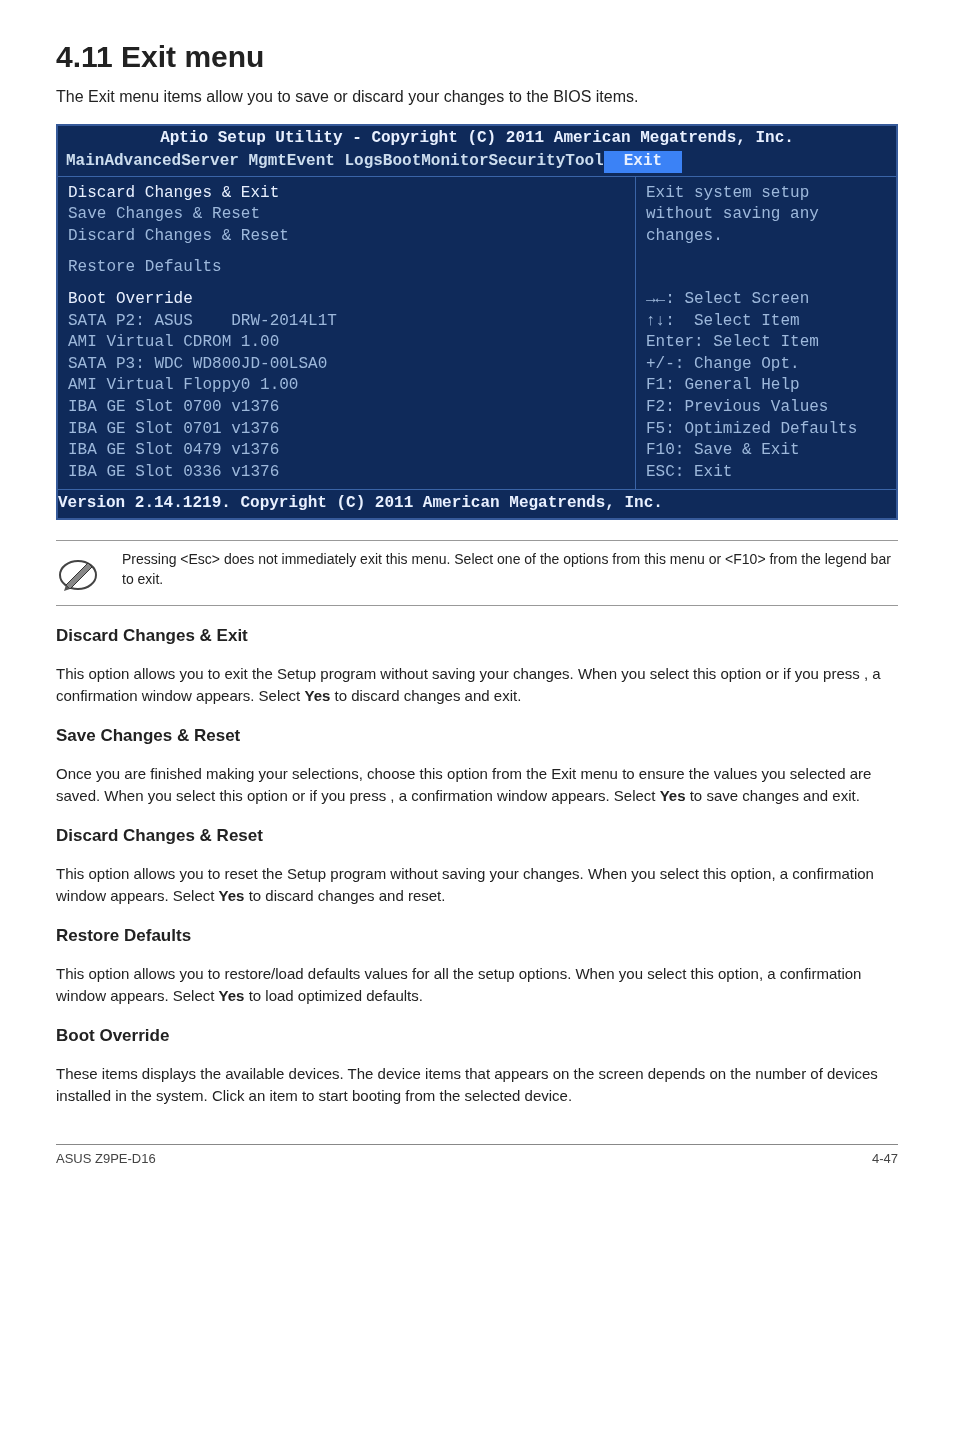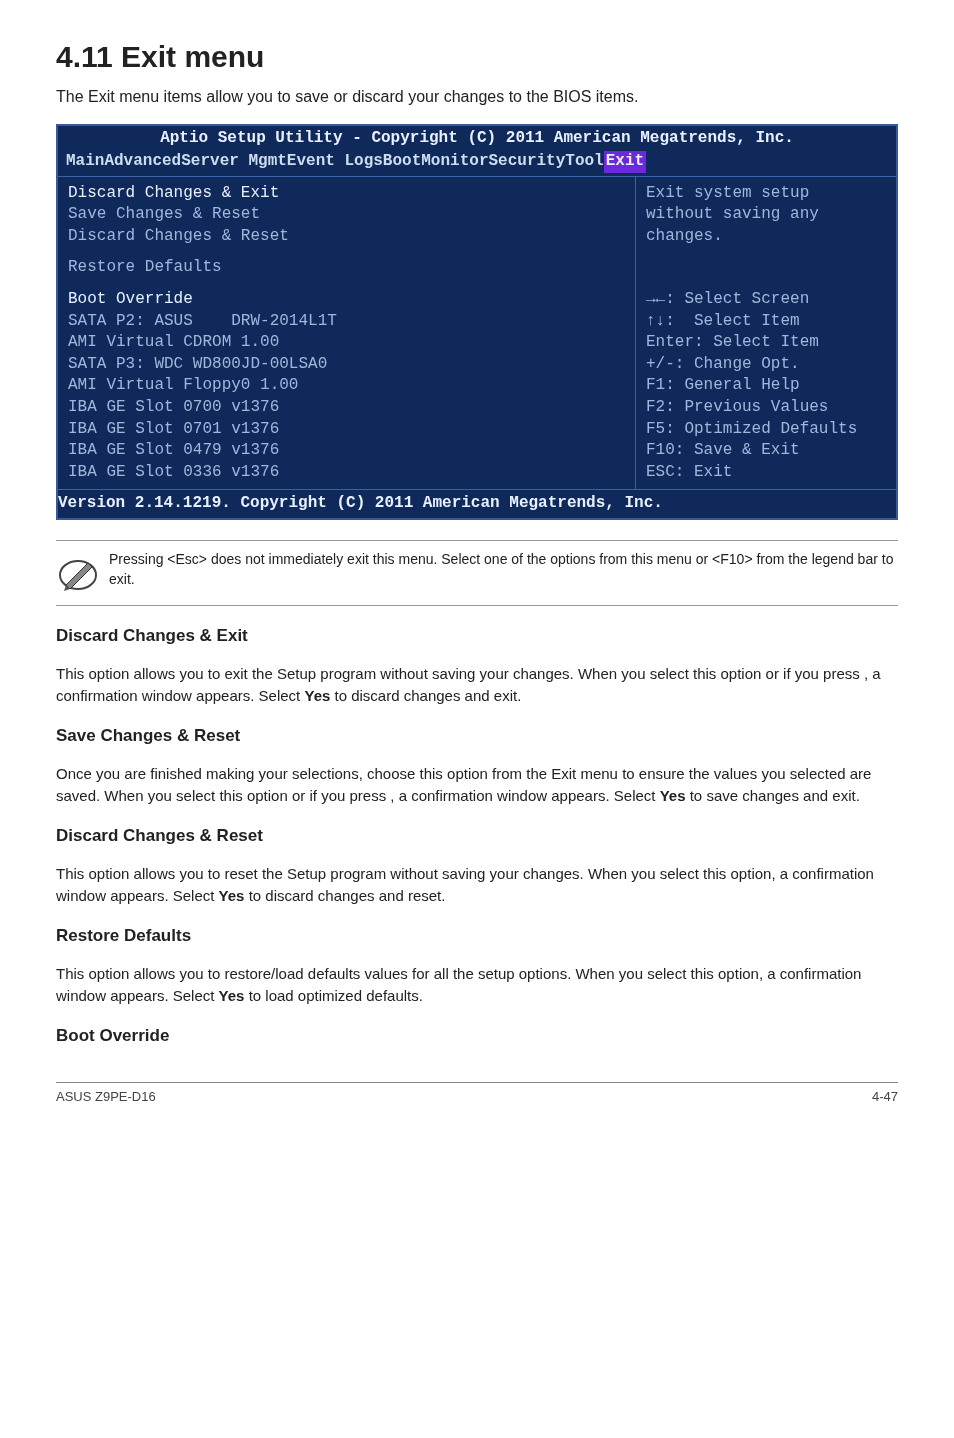--- a/index.html
+++ b/index.html
@@ -40,23 +40,23 @@
     font-weight: bold;
   }
   .bios-menubar {
     display: flex;
     padding: 1px 8px 3px 8px;
     font-weight: bold;
     color: #cde;
     border-bottom: 1px solid #3a64a7;
   }
   .bios-menubar .active {
-    background: #6d28d9;
+    background: #3b82f6;
     color: #e8f0ff;
-    padding: 0 2px;
+    padding: 0 20px;
   }
   .bios-body {
     display: flex;
     min-height: 240px;
   }
   .bios-left {
     flex: 1;
     padding: 6px 10px;
     border-right: 1px solid #3a64a7;
     color: #9db8db;
@@ -79,21 +79,21 @@
     color: #e8f0ff;
     text-align: left;
     padding: 3px 0;
     font-weight: bold;
     border-top: 1px solid #3a64a7;
   }
   
   .note-row {
     display: flex;
     align-items: flex-start;
-    gap: 9px;
+    gap: 22px;
     border-top: 1px solid #999;
     border-bottom: 1px solid #999;
     padding: 8px 0 10px 0;
     margin-bottom: 20px;
   }
   .note-row svg { flex-shrink: 0; margin-top: 2px; }
   .note-row p {
     margin: 0;
     font-size: 14px;
     line-height: 1.45;
@@ -183,18 +183,19 @@
 <div id="sections">
     <h2 class="section-head">Discard Changes &amp; Exit</h2>
     <p class="section-body">This option allows you to exit the Setup program without saving your changes. When you select this option or if you press <esc>, a confirmation window appears. Select <strong>Yes</strong> to discard changes and exit.</esc></p>
     <h2 class="section-head">Save Changes &amp; Reset</h2>
     <p class="section-body">Once you are finished making your selections, choose this option from the Exit menu to ensure the values you selected are saved. When you select this option or if you press <f10>, a confirmation window appears. Select <strong>Yes</strong> to save changes and exit.</f10></p>
     <h2 class="section-head">Discard Changes &amp; Reset</h2>
     <p class="section-body">This option allows you to reset the Setup program without saving your changes. When you select this option, a confirmation window appears. Select <strong>Yes</strong> to discard changes and reset.</p>
     <h2 class="section-head">Restore Defaults</h2>
     <p class="section-body">This option allows you to restore/load defaults values for all the setup options. When you select this option, a confirmation window appears. Select <strong>Yes</strong> to load optimized defaults.</p>
     <h2 class="section-head">Boot Override</h2>
+    <p class="section-body">These items displays the available devices. The device items that appears on the screen depends on the number of devices installed in the system. Click an item to start booting from the selected device.</p>
   </div>
 
 <div class="footer-line">
   <span>ASUS Z9PE-D16</span>
   <span>4-47</span>
 </div>
 
 </body></html>

